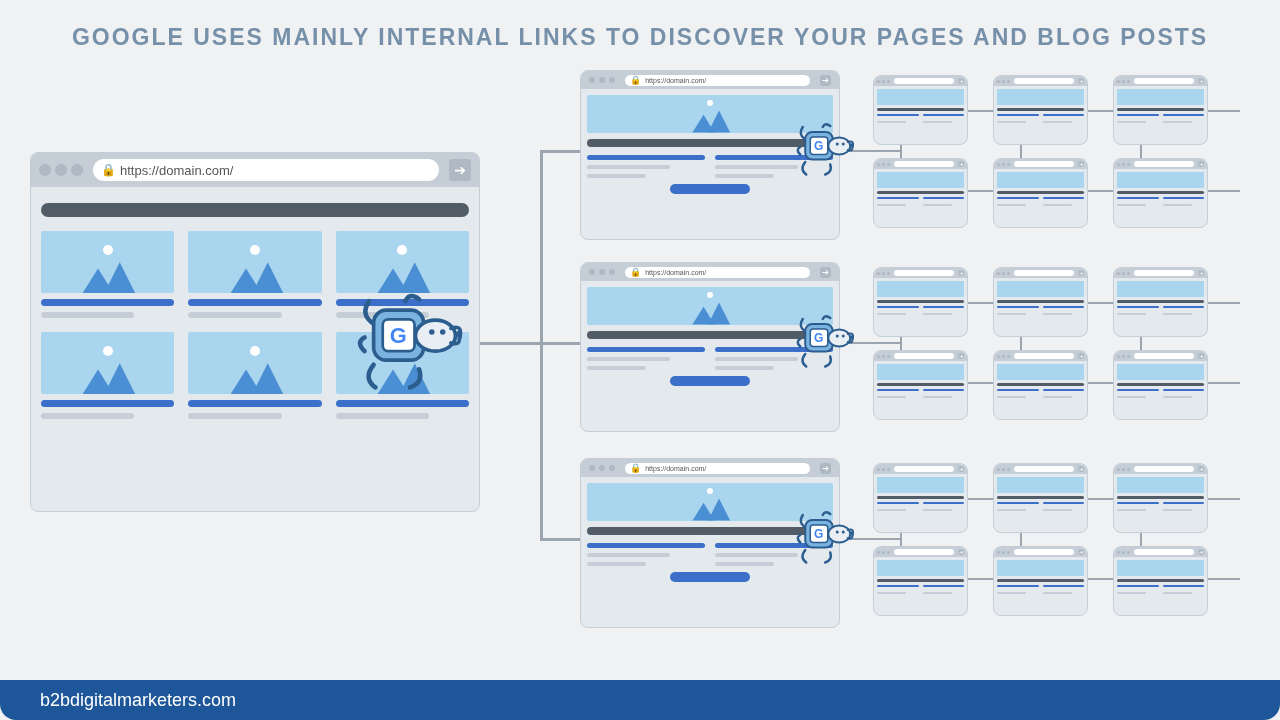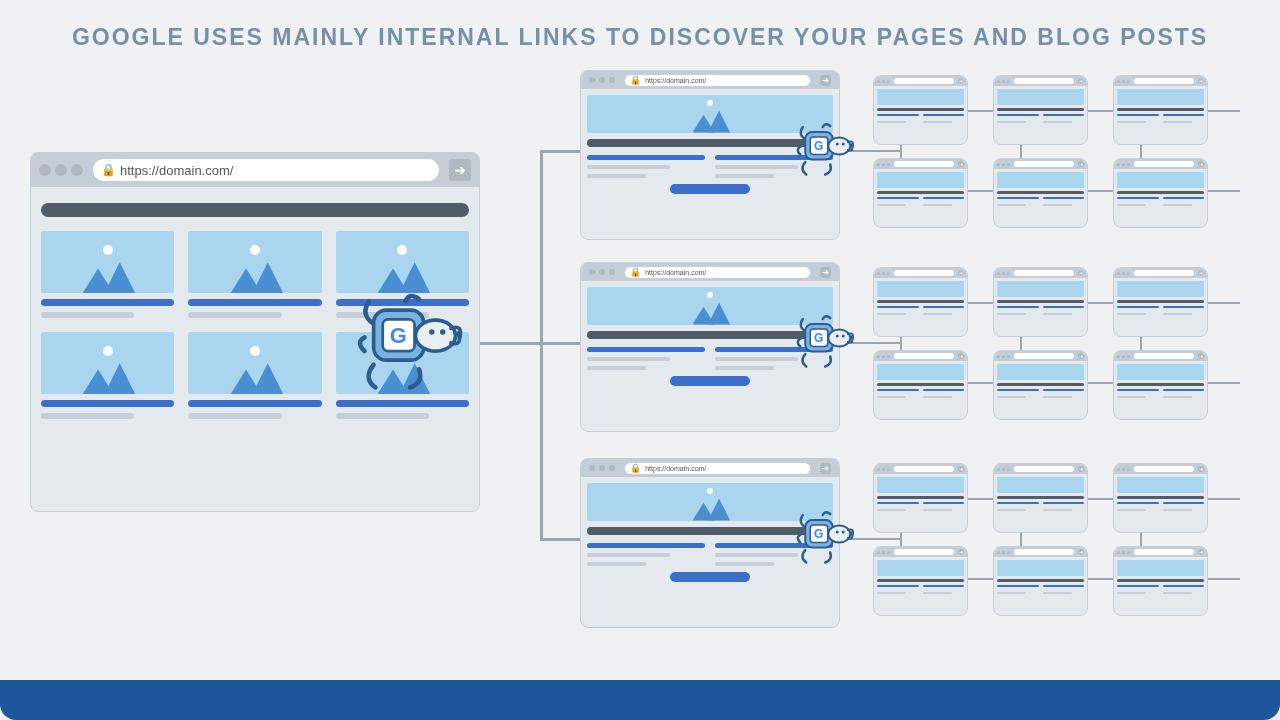--- a/index.html
+++ b/index.html
@@ -788,13 +788,14 @@
         <circle cx="84" cy="44" r="3" fill="#2c5d8f"></circle>
         <circle cx="96" cy="44" r="3" fill="#2c5d8f"></circle>
         <path d="M105 40 Q118 35 115 50" stroke="#2c5d8f" stroke-width="4" fill="none" stroke-linecap="round"></path>
         <path d="M105 56 Q118 60 113 45" stroke="#2c5d8f" stroke-width="4" fill="none" stroke-linecap="round"></path>
       </svg>
   </div>
 
 </div>
 
 <div class="footer">
+  <span>b2bdigitalmarketers.com</span>
 </div>
 
 </body></html>

